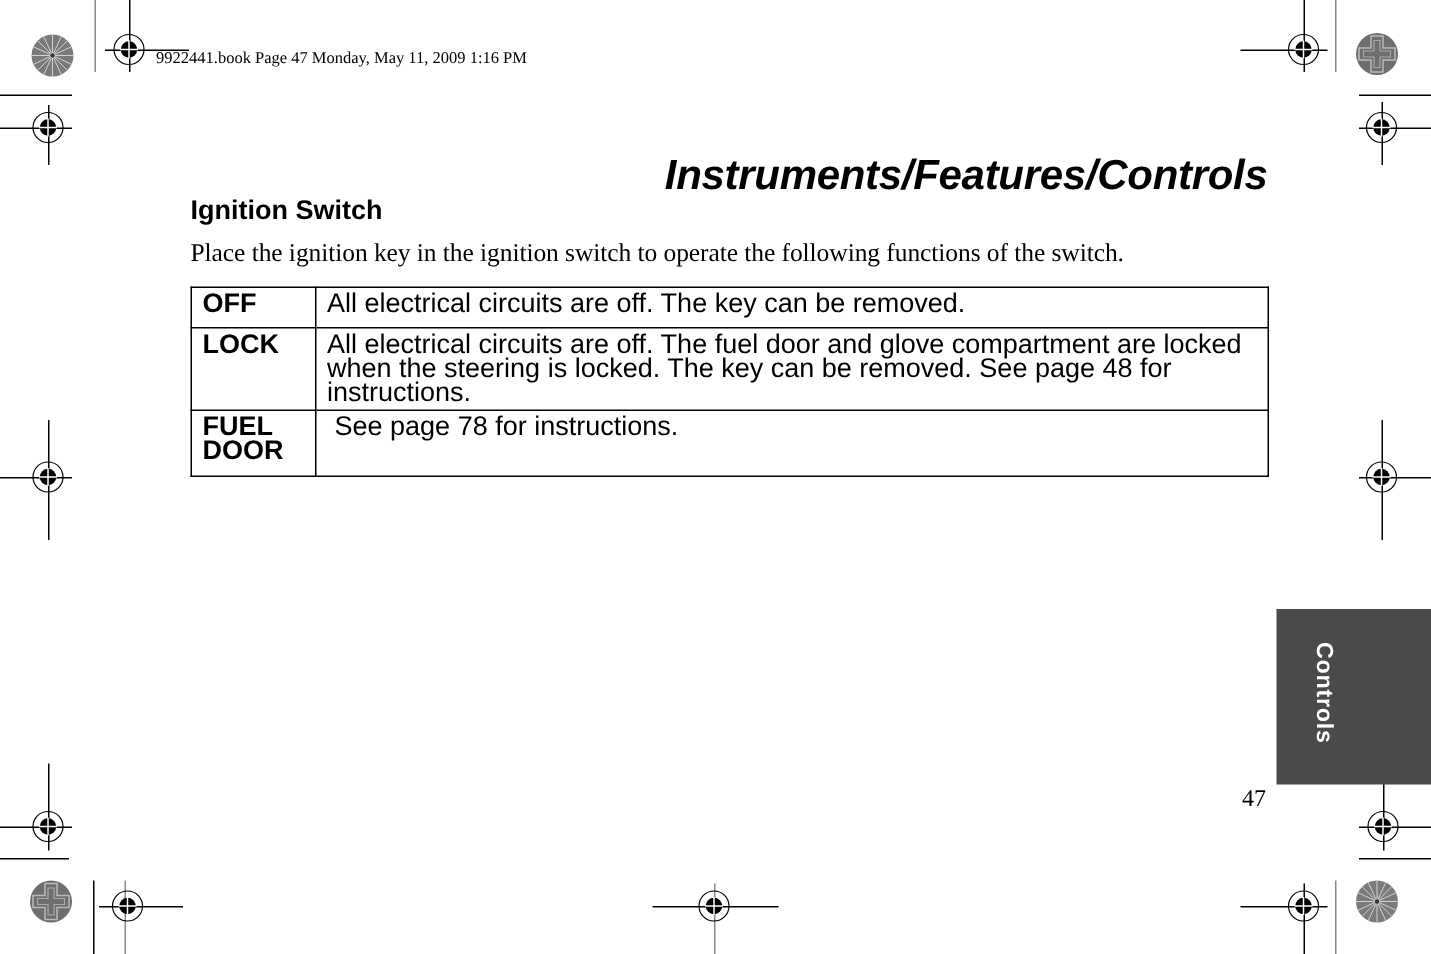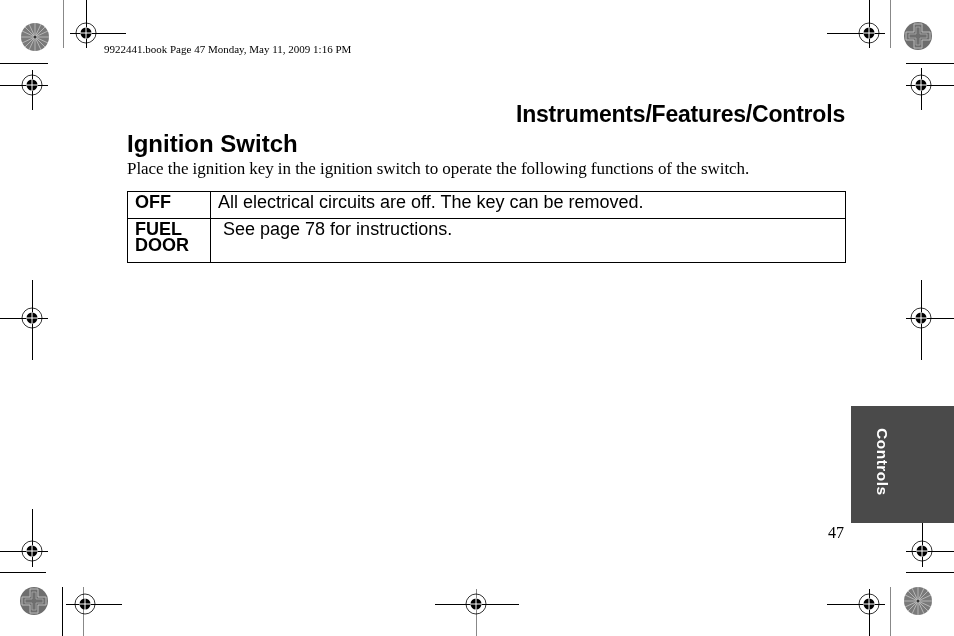--- a/index.html
+++ b/index.html
@@ -1,20 +1,20 @@
 <!DOCTYPE html>
 <html><head>
   <meta charset="utf-8">
   <style>
     html, body { margin: 0; padding: 0; background: #ffffff; }
     body { width: 954px; height: 636px; position: relative; overflow: hidden; color: #000; }
     .abs { position: absolute; }
-    .slug { left: 104px; top: 43px; font-family: "Liberation Serif", serif; font-size: 11px; white-space: nowrap; }
-    .chapter-title { right: 109px; top: 101px; font-family: "Liberation Sans", sans-serif; font-weight: bold; font-size: 23px; white-space: nowrap; letter-spacing: -0.2px; }
-    .section-title { left: 127px; top: 130px; font-family: "Liberation Sans", sans-serif; font-weight: bold; font-size: 24px; white-space: nowrap; }
+    .slug { left: 104px; top: 33px; font-family: "Liberation Serif", serif; font-size: 11px; white-space: nowrap; }
+    .chapter-title { right: 109px; top: 101px; font-family: "Liberation Sans", sans-serif; font-weight: bold; font-size: 28px; white-space: nowrap; letter-spacing: -0.2px; font-style: italic; }
+    .section-title { left: 127px; top: 130px; font-family: "Liberation Sans", sans-serif; font-weight: bold; font-size: 18px; white-space: nowrap; }
     .intro { left: 127px; top: 159px; font-family: "Liberation Serif", serif; font-size: 17px; white-space: nowrap; letter-spacing: -0.05px; }
     table.functions { position: absolute; left: 127px; top: 191px; width: 719px; border-collapse: collapse; font-family: "Liberation Sans", sans-serif; font-size: 18px; line-height: 16px; }
     table.functions td { border: 1px solid #000; vertical-align: top; padding: 2px 6px 4px 7px; }
     table.functions td.key { width: 69px; font-weight: bold; }
     table.functions tr.r-off td { height: 20px; }
     table.functions tr.r-on td { height: 52px; }
     table.functions tr.r-acc td { height: 36px; }
     table.functions tr.r-lock td { height: 36px; }
     table.functions tr.r-fuel td { height: 37px; }
     .side-tab { left: 851px; top: 406px; width: 103px; height: 117px; background: #4a4a4a; }
@@ -143,20 +143,24 @@
 <div class="abs chapter-title">Instruments/Features/Controls</div>
 <div class="abs section-title">Ignition Switch</div>
 <div class="abs intro">Place the ignition key in the ignition switch to operate the following functions of the switch.</div>
 
 <table class="functions">
   <tbody>
       <tr class="r-off">
     <td class="key">OFF</td>
     <td>All electrical circuits are off. The key can be removed.</td>
   </tr>
+  <tr class="r-lock">
+    <td class="key">LOCK</td>
+    <td>All electrical circuits are off. The fuel door and glove compartment are locked when the steering is locked. The key can be removed. See page 48 for instructions.</td>
+  </tr>
   <tr class="r-fuel">
     <td class="key" style="width:50px">FUEL DOOR</td>
     <td style="white-space:pre-wrap"> See page 78 for instructions.</td>
   </tr>
 </tbody>
   </table>
 
 <div class="abs side-tab">
   <span class="side-tab-label">Controls</span>
 </div>

